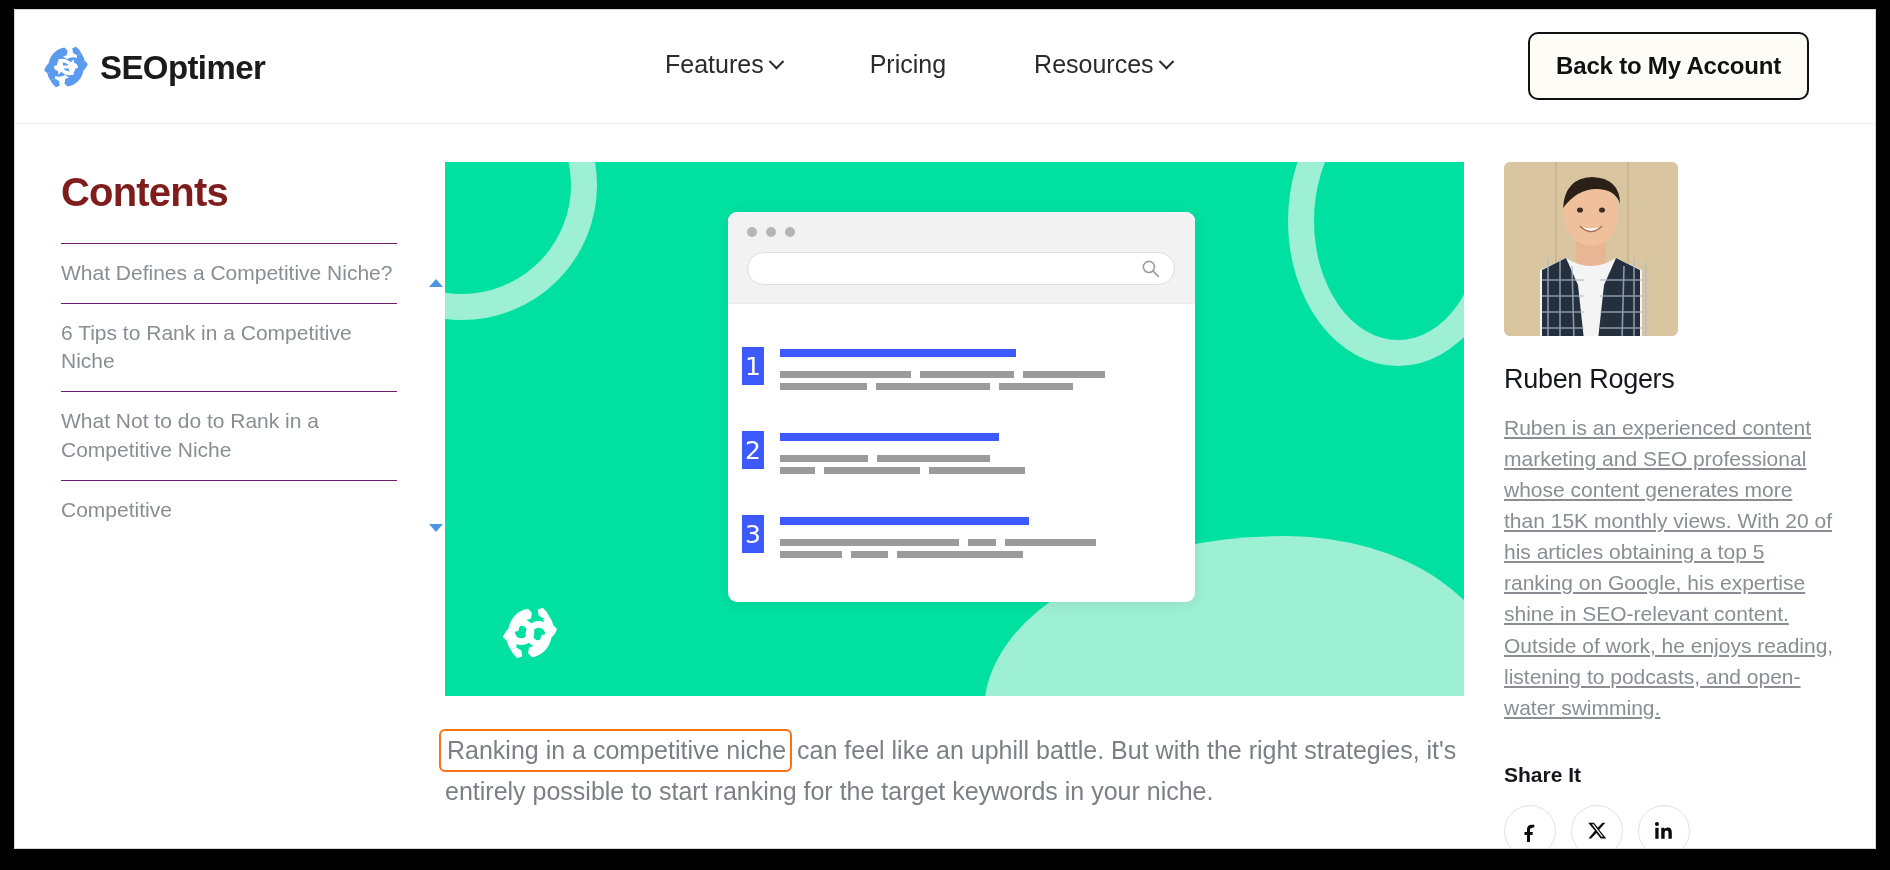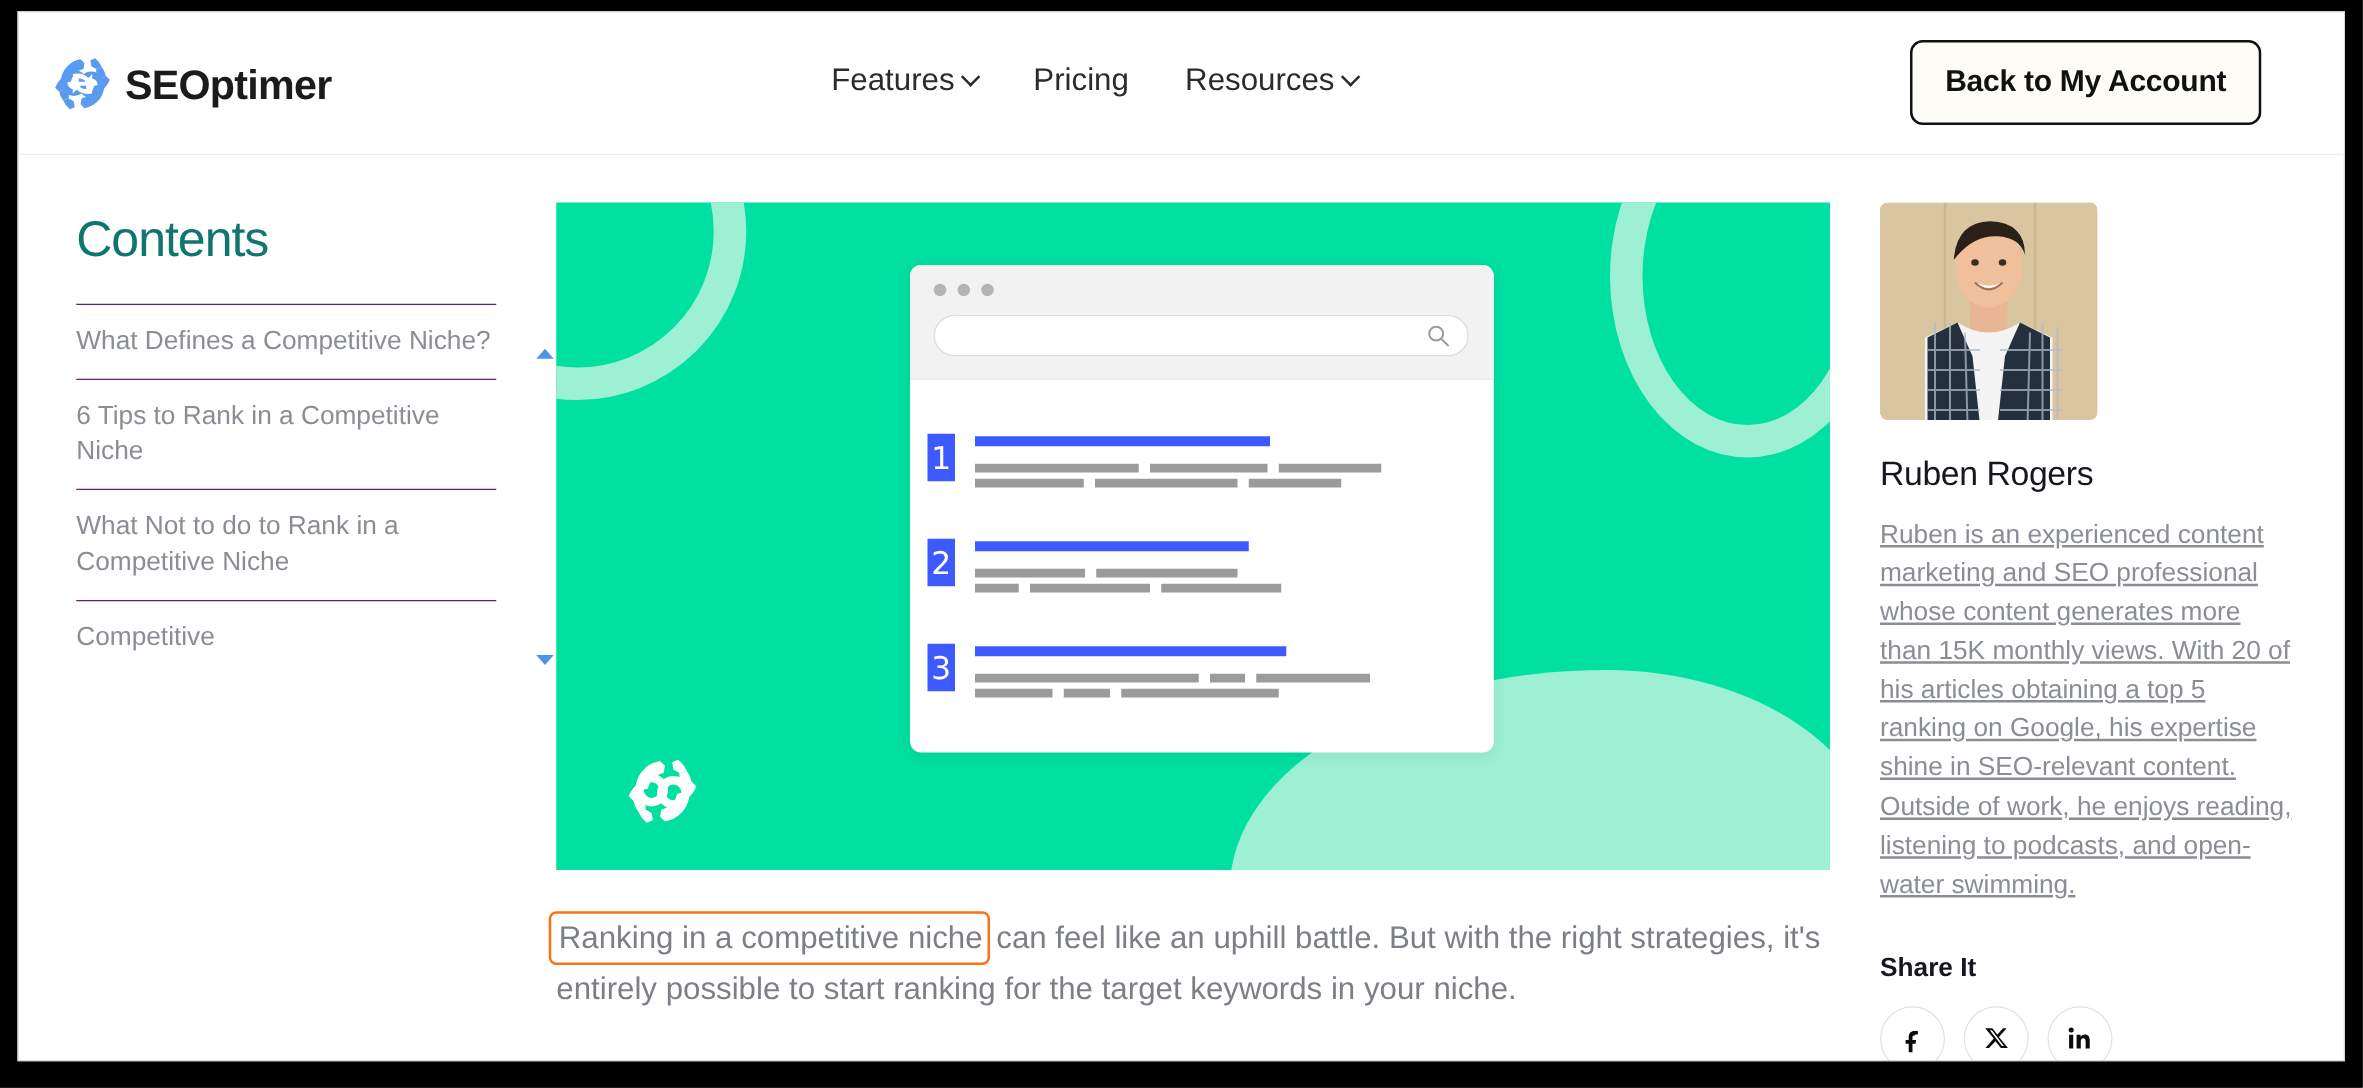--- a/index.html
+++ b/index.html
@@ -53,21 +53,21 @@
     color: #1b1b1b;
     letter-spacing: -0.6px;
     line-height: 1;
   }
 
   #main-nav {
     position: absolute;
     left: 650px; top: 42px;
     display: flex;
     align-items: center;
-    gap: 45px;
+    gap: 88px;
   }
   .nav-item {
     display: flex;
     align-items: center;
     gap: 7px;
     font-size: 25px;
     color: #2b2b2b;
     cursor: pointer;
     line-height: 1;
     white-space: nowrap;
@@ -96,22 +96,22 @@
   }
 
   
   #contents-panel {
     position: absolute;
     left: 46px; top: 160px;
     width: 345px;
   }
   #contents-title {
     font-size: 40px;
-    font-weight: 400;
-    color: #0f766e;
+    font-weight: 700;
+    color: #7f1d1d;
     letter-spacing: -0.8px;
     margin-bottom: 28px;
   }
   #contents-list { position: relative; width: 336px; }
   .toc-item {
     font-size: 21px;
     line-height: 1.34;
     color: #8a8d94;
     padding: 15px 0 16px 0;
     border-top: 1px solid #701a75;

